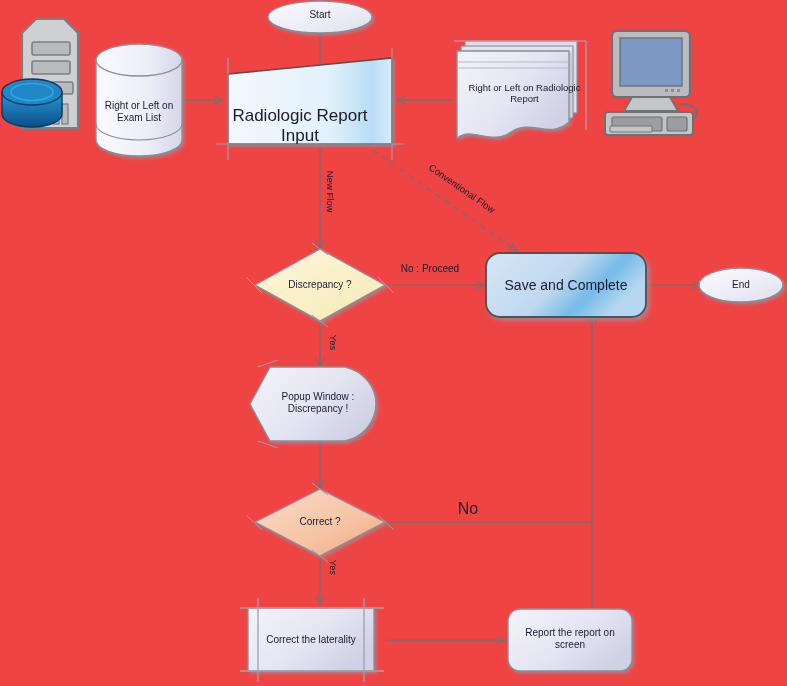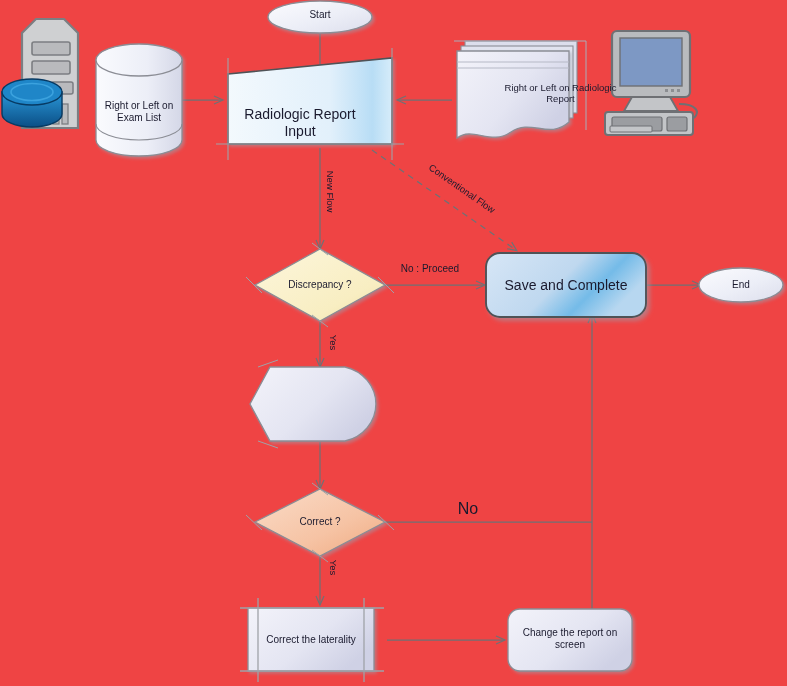--- a/index.html
+++ b/index.html
@@ -192,29 +192,31 @@
           <line x1="240" y1="671" x2="384" y2="671"></line>
       </g>
     </g>
 
     <rect x="508" y="609" width="124" height="62" rx="12" fill="url(#gLav)" stroke="#8b8d95" stroke-width="1.3" filter="url(#shs)"></rect>
   </svg>
 
   <div class="lbl" style="left:270px;top:9px;width:100px;font-size:10px;">Start</div>
   <div class="lbl" style="left:89px;top:100px;width:100px;font-size:10px;">Right or Left on
 Exam List</div>
-  <div class="lbl" style="left:230px;top:106px;width:140px;font-size:14px;">Radiologic Report Input</div>
-  <div class="lbl" style="left:458px;top:82px;width:133px;font-size:9.5px;padding-left:36px;">Right or Left on Radiologic
+  <div class="lbl" style="left:230px;top:106px;width:140px;font-size:17px;">Radiologic Report Input</div>
+  <div class="lbl" style="left:458px;top:82px;width:133px;font-size:9.5px;">Right or Left on Radiologic
 Report</div>
   <div class="lbl" style="left:270px;top:279px;width:100px;font-size:10px;">Discrepancy ?</div>
   <div class="lbl" style="left:496px;top:277px;width:140px;font-size:14px;text-align:center;">Save and Complete</div>
   <div class="lbl" style="left:700px;top:279px;width:82px;font-size:10px;">End</div>
+  <div class="lbl" style="left:258px;top:391px;width:120px;font-size:10px;">Popup Window :
+Discrepancy !</div>
   <div class="lbl" style="left:272px;top:516px;width:96px;font-size:10px;text-align:center;">Correct ?</div>
   <div class="lbl" style="left:250px;top:634px;width:122px;font-size:10px;">Correct the laterality</div>
-  <div class="lbl" style="left:512px;top:627px;width:116px;font-size:10px;">Change the report on
+  <div class="lbl" style="left:512px;top:627px;width:116px;font-size:10px;">Report the report on
 screen</div>
 
   <div class="lbl" style="left:300px;top:186px;width:60px;font-size:9.5px;transform:rotate(90deg);transform-origin:50% 50%;">New Flow</div>
   <div class="lbl" style="left:407px;top:183px;width:110px;font-size:9.5px;transform:rotate(35deg);transform-origin:50% 50%;">Conventional Flow</div>
   <div class="lbl" style="left:384px;top:263px;width:92px;font-size:10px;">No : Proceed</div>
   <div class="lbl" style="left:313px;top:337px;width:40px;font-size:9.5px;transform:rotate(90deg);transform-origin:50% 50%;">Yes</div>
   <div class="lbl" style="left:440px;top:500px;width:56px;font-size:16px;">No</div>
   <div class="lbl" style="left:313px;top:562px;width:40px;font-size:9.5px;transform:rotate(90deg);transform-origin:50% 50%;">Yes</div>
 </div>
 

